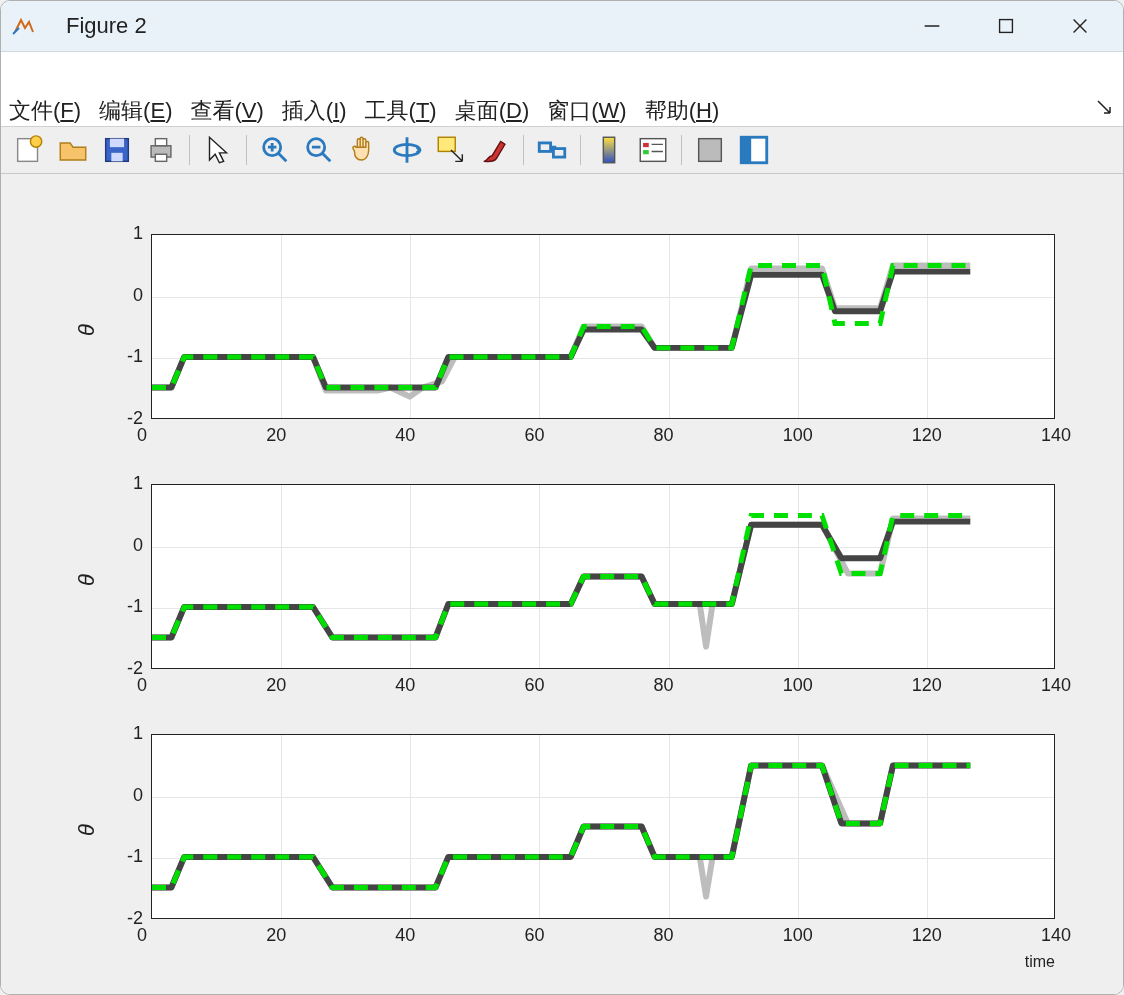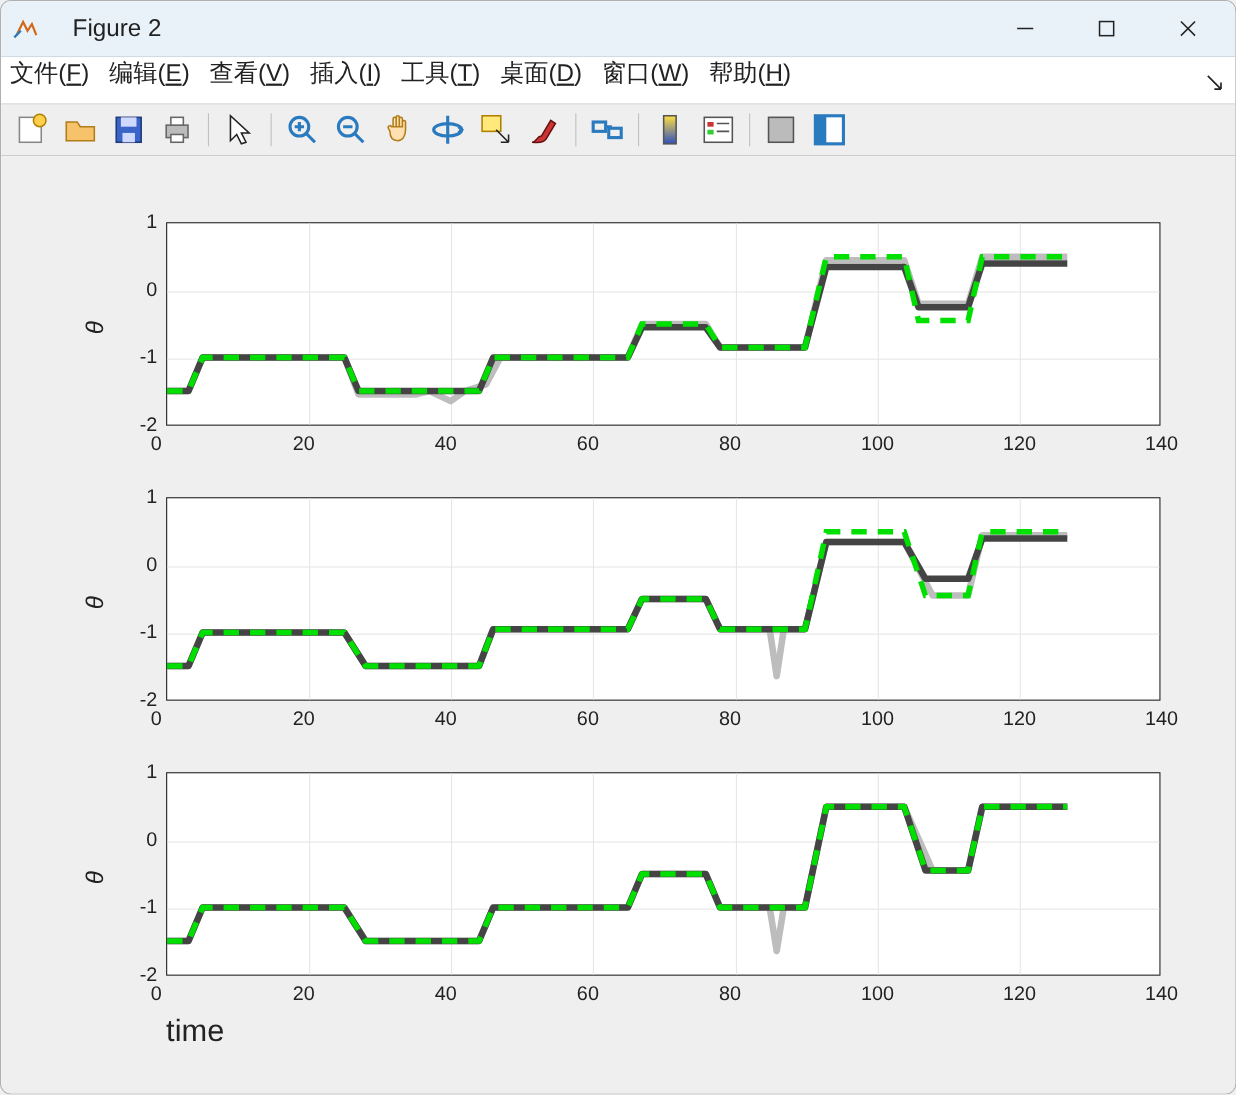--- a/index.html
+++ b/index.html
@@ -3,34 +3,34 @@
 <meta charset="utf-8">
 <style>
 html,body{margin:0;padding:0;font-family:"Segoe UI","Microsoft YaHei",Arial,sans-serif;background:#f0f0f0;}
 .window{width:1124px;height:995px;background:#fff;box-sizing:border-box;display:flex;flex-direction:column;border:1px solid #b0b0b0;border-radius:10px;overflow:hidden;}
 .titlebar{height:50px;display:flex;align-items:center;background:#eaf2f9;padding:0 10px;border-bottom:1px solid #d0d8e0;}
 .titlebar .appicon{width:24px;height:24px;margin-right:10px;display:inline-flex;align-items:center;justify-content:center;}
 .titlebar .title{font-size:22px;color:#222;flex:1;margin-left:21px;}
 .titlebar .winbtns{display:flex;gap:28px;margin-right:10px;}
 .winbtn{width:46px;height:32px;display:flex;align-items:center;justify-content:center;border-radius:4px;}
 .winbtn svg{width:22px;height:22px;}
-.menubar{height:42px;background:#fff;display:flex;align-items:flex-start;padding:0 8px;border-bottom:1px solid #d0d0d0;font-size:22px;color:#222;position:relative;}
+.menubar{height:42px;background:#fff;display:flex;align-items:flex-end;padding:0 8px;border-bottom:1px solid #d0d0d0;font-size:22px;color:#222;position:relative;margin-top:32px;}
 .menubar .mitem{margin-right:18px;cursor:default;}
 .menubar .mitem u{text-decoration:underline;}
 .menubar .dock{position:absolute;right:10px;top:12px;}
 .toolbar{height:46px;background:#efefef;border-bottom:1px solid #c8c8c8;display:flex;align-items:center;padding:0 6px;}
 .tb{width:34px;height:34px;margin:0 4px;display:flex;align-items:center;justify-content:center;border:1px solid transparent;border-radius:3px;}
 .sep{width:1px;height:30px;background:#c0c0c0;margin:0 6px;}
 .figarea{flex:1;background:#efefef;position:relative;overflow:hidden;}
 .axes{position:absolute;}
 .axes .plotbox{position:absolute;left:0;top:0;right:0;bottom:0;background:#fff;border:1px solid #222;}
 .gridline{position:absolute;background:#e6e6e6;}
 .tick{position:absolute;font-size:18px;color:#222;}
 .ylab{position:absolute;font-size:22px;font-style:italic;color:#222;transform:rotate(-90deg);transform-origin:center;}
-.xlab{position:absolute;font-size:28px;color:#222;width:100%;text-align:left;}
+.xlab{position:absolute;font-size:16px;color:#222;width:100%;text-align:right;}
 svg.plot{position:absolute;left:0;top:0;width:100%;height:100%;overflow:visible;}
 .dashed-green{stroke:#00e000;stroke-width:5;fill:none;stroke-dasharray:14 10;stroke-linecap:butt;}
 .solid-gray{stroke:#444;stroke-width:6;fill:none;stroke-linejoin:round;}
 .solid-light{stroke:#bdbdbd;stroke-width:6;fill:none;stroke-linejoin:round;}
 </style>
 </head>
 <body>
 
 <div class="window">
 

